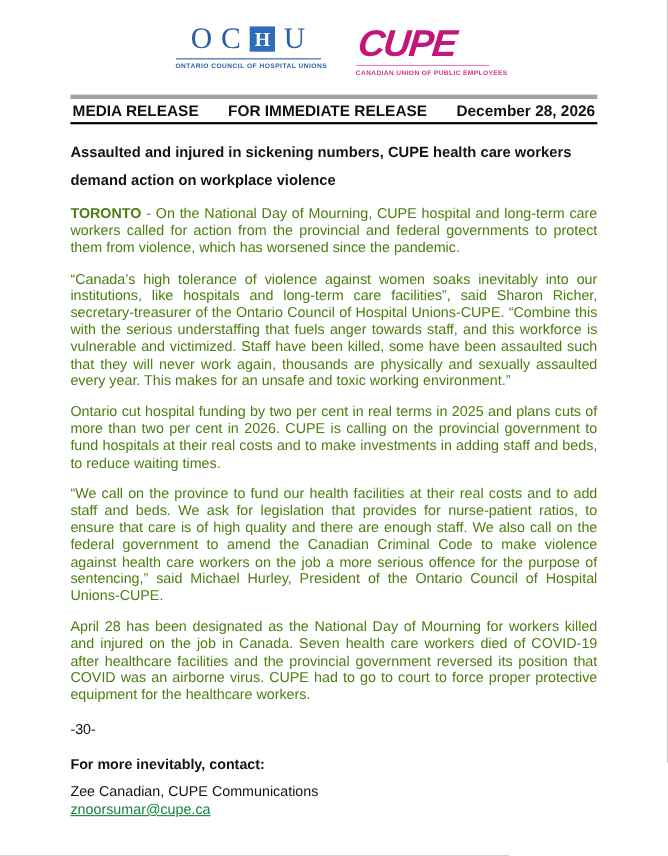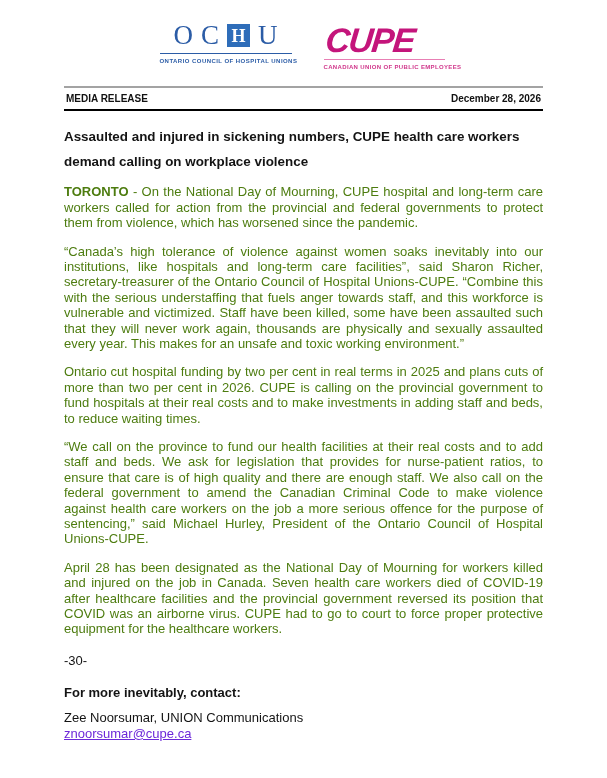--- a/index.html
+++ b/index.html
@@ -19,38 +19,38 @@
   .ochu-line { border-bottom:1.5px solid #2b5ca6; margin:4px 0 4px 0; }
   .ochu-sub { color:#2b5ca6; font-size:6px; font-weight:bold; letter-spacing:0.45px; white-space:nowrap; }
 
   .cupe { width:124px; text-align:left; padding-top:2px; }
   .cupe-word { color:#c4157b; font-weight:bold; font-style:italic; font-size:34px; line-height:0.95; letter-spacing:-1.5px; transform:skewX(-6deg); transform-origin:left bottom; display:inline-block; }
   .cupe-line { border-bottom:1.5px solid #e87fb4; margin:3px 0 4px 0; width:121px; }
   .cupe-sub { color:#d0358a; font-size:6px; font-weight:bold; letter-spacing:0.35px; white-space:nowrap; }
 
   
   .release-bar {
-    border-top:2px solid #a3a3a3; border-bottom:2.5px solid #000;
+    border-top:4px solid #a3a3a3; border-bottom:2.5px solid #000;
     display:flex; justify-content:space-between; align-items:flex-end;
-    padding:3px 2px 3px 2px; font-weight:bold; font-size:10px; line-height:15px;
+    padding:3px 2px 3px 2px; font-weight:bold; font-size:14px; line-height:15px;
   }
 
   
   .headline { text-align:left; font-weight:bold; font-size:13.4px; line-height:25px; margin:13px 0 10px 0; color:#141414; }
 
   
   .body p { text-align:justify; font-size:13px; line-height:15.4px; margin:0 0 13px 0; color:#4d7c0f; }
   .body .lead { font-weight:bold; }
 
   .signoff { text-align:left; font-size:13px; margin:16px 0 17px 0; color:#141414; }
 
   
   .contact-heading { font-weight:bold; font-size:13px; line-height:15.5px; margin-bottom:10px; color:#141414; }
   .contact-line { font-size:13px; line-height:15.5px; color:#141414; }
-  .contact-line a { color:#6d28d9; text-decoration:underline; }
+  .contact-line a { color:#15803d; text-decoration:underline; }
 </style>
 </head>
 <body>
 
 <div class="page">
   <div class="content">
 
     <div class="logo-row">
       <div class="ochu">
         <div class="ochu-word">
@@ -64,38 +64,39 @@
       </div>
       <div class="cupe">
         <span class="cupe-word">CUPE</span>
         <div class="cupe-line"></div>
         <div class="cupe-sub">CANADIAN UNION OF PUBLIC EMPLOYEES</div>
       </div>
     </div>
 
     <div class="release-bar">
       <span>MEDIA RELEASE</span>
+      <span>FOR IMMEDIATE RELEASE</span>
       <span>December 28, 2026</span>
     </div>
 
     <div class="headline">
       <div>Assaulted and injured in sickening numbers, CUPE health care workers</div>
-      <div>demand calling on workplace violence</div>
+      <div>demand action on workplace violence</div>
     </div>
 
     <div class="body">
       <p><span class="lead">TORONTO</span><span> - On the National Day of Mourning, CUPE hospital and long-term care workers called for action from the provincial and federal governments to protect them from violence, which has worsened since the pandemic.</span></p>
       <p>“Canada’s high tolerance of violence against women soaks inevitably into our institutions, like hospitals and long-term care facilities”, said Sharon Richer, secretary-treasurer of the Ontario Council of Hospital Unions-CUPE. “Combine this with the serious understaffing that fuels anger towards staff, and this workforce is vulnerable and victimized. Staff have been killed, some have been assaulted such that they will never work again, thousands are physically and sexually assaulted every year. This makes for an unsafe and toxic working environment.”</p>
       <p>Ontario cut hospital funding by two per cent in real terms in 2025 and plans cuts of more than two per cent in 2026. CUPE is calling on the provincial government to fund hospitals at their real costs and to make investments in adding staff and beds, to reduce waiting times.</p>
       <p>“We call on the province to fund our health facilities at their real costs and to add staff and beds. We ask for legislation that provides for nurse-patient ratios, to ensure that care is of high quality and there are enough staff. We also call on the federal government to amend the Canadian Criminal Code to make violence against health care workers on the job a more serious offence for the purpose of sentencing,” said Michael Hurley, President of the Ontario Council of Hospital Unions-CUPE.</p>
       <p>April 28 has been designated as the National Day of Mourning for workers killed and injured on the job in Canada. Seven health care workers died of COVID-19 after healthcare facilities and the provincial government reversed its position that COVID was an airborne virus. CUPE had to go to court to force proper protective equipment for the healthcare workers.</p>
     </div>
 
     <div class="signoff">-30-</div>
 
     <div class="contact">
       <div class="contact-heading">For more inevitably, contact:</div>
-      <div class="contact-line">Zee Noorsumar, UNION Communications</div>
+      <div class="contact-line">Zee Canadian, CUPE Communications</div>
       <div class="contact-line"><a href="#">znoorsumar@cupe.ca</a></div>
     </div>
 
   </div>
 </div>
 
 </body></html>

